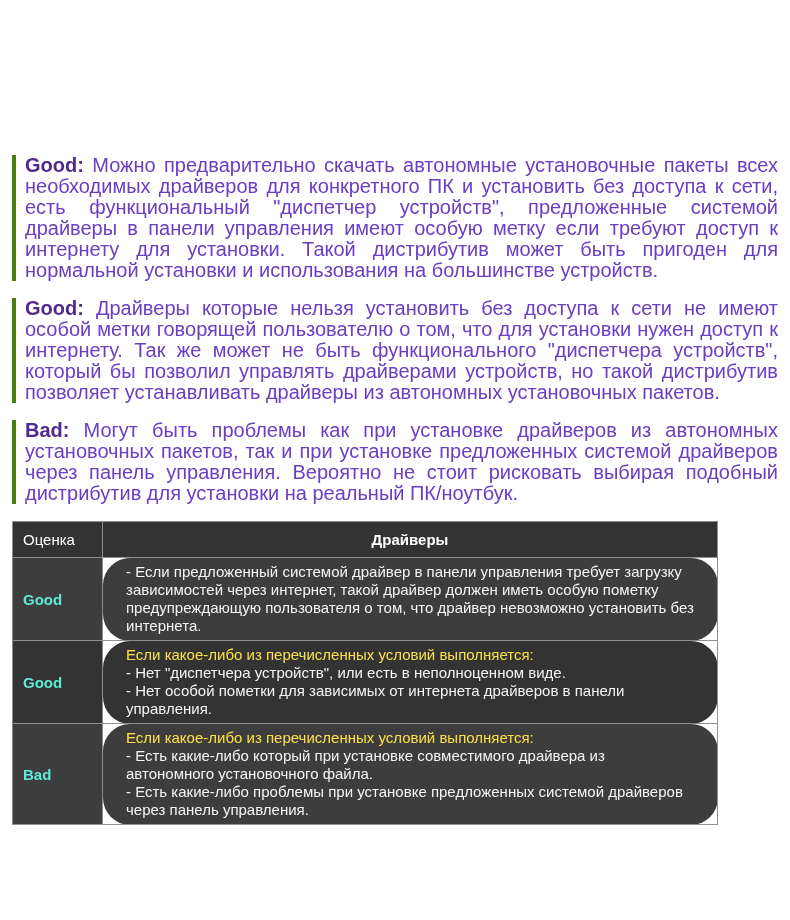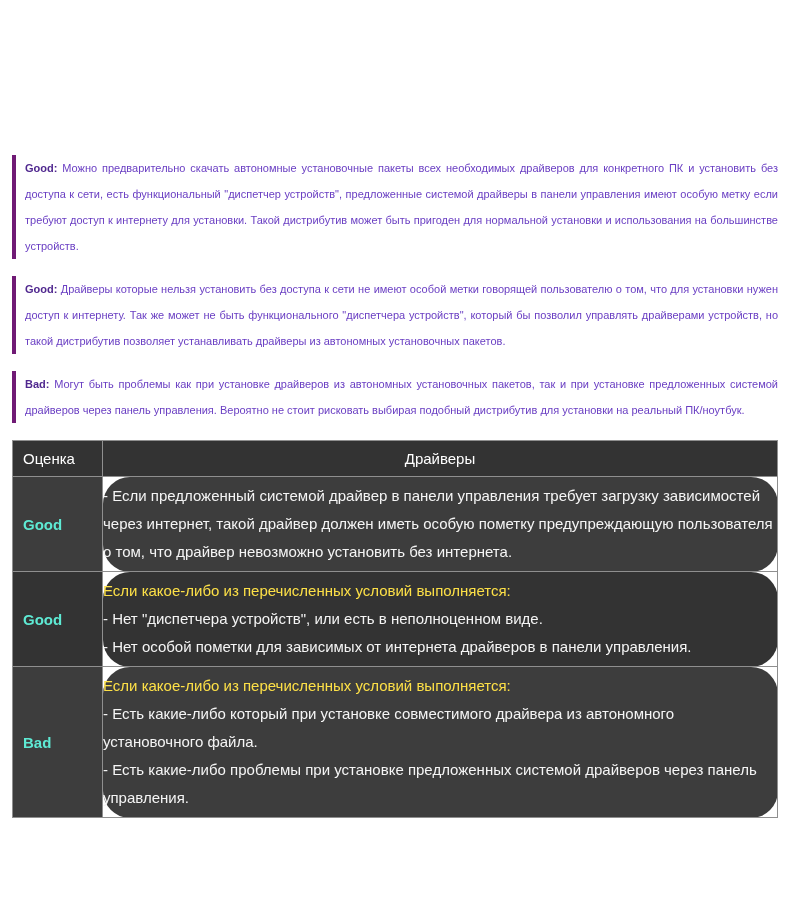--- a/index.html
+++ b/index.html
@@ -5,55 +5,55 @@
   html,body{margin:0;padding:0;}
   body{
     width:790px;height:920px;overflow:hidden;background:#ffffff;
     font-family:"Liberation Sans","DejaVu Sans",sans-serif;
   }
   .content{padding:155px 12px 0 12px;}
 
   
   blockquote.quote{
     margin:0 0 17px 0;
-    border-left:4px solid #701a75;
+    border-left:4px solid #4d7c0f;
     padding:0 0 0 9px;
     color:#6a3fc3;
-    font-size:11px;
-    line-height:26px;
+    font-size:20px;
+    line-height:21px;
     text-align:justify;
   }
   blockquote.quote b{color:#50288f;}
 
   
   table.ratings{
     border-collapse:collapse;
-    width:766px;
+    width:706px;
     margin-top:14px;
     font-size:15px;
     color:#f5f5f5;
     table-layout:fixed;
   }
   .ratings th,.ratings td{border:1px solid #8f8f8f;}
   th.col-rating{
     width:69px;background:#333333;color:#ffffff;
     font-weight:normal;text-align:left;padding:9px 10px;
   }
   th.col-drivers{
     background:#333333;color:#ffffff;
-    font-weight:normal;text-align:center;padding:9px 10px;
+    font-weight:bold;text-align:center;padding:9px 10px;
   }
   tr.shade-a{background:#3d3d3d;}
   tr.shade-b{background:#333333;}
   td.rating-cell{
     font-weight:bold;color:#5eead4;
     padding:0 10px;vertical-align:middle;
   }
   td.content-cell{
-    padding:5px 0;line-height:28px;vertical-align:middle;border-radius:27px;
+    padding:5px 23px;line-height:18px;vertical-align:middle;border-radius:27px;
   }
   td.content-cell .intro{font-weight:normal;color:#fde047;}
   td.content-cell .intro:empty{display:none;}
 </style>
 </head>
 <body>
 
 <div class="content">
 
   <blockquote class="quote">

